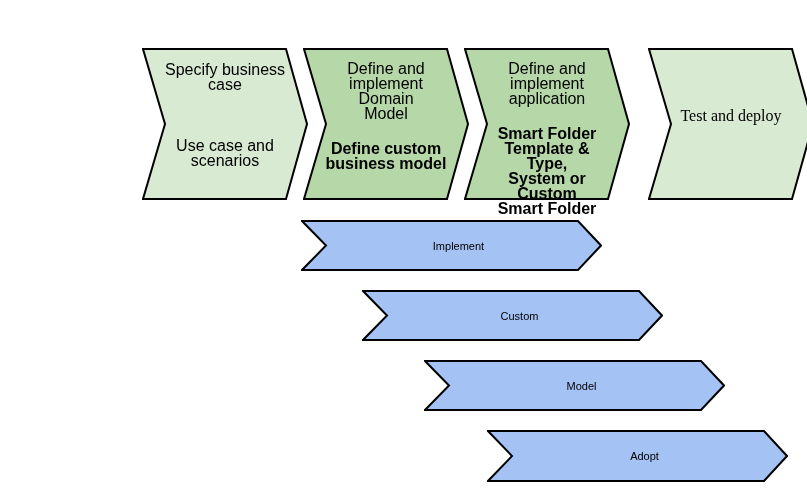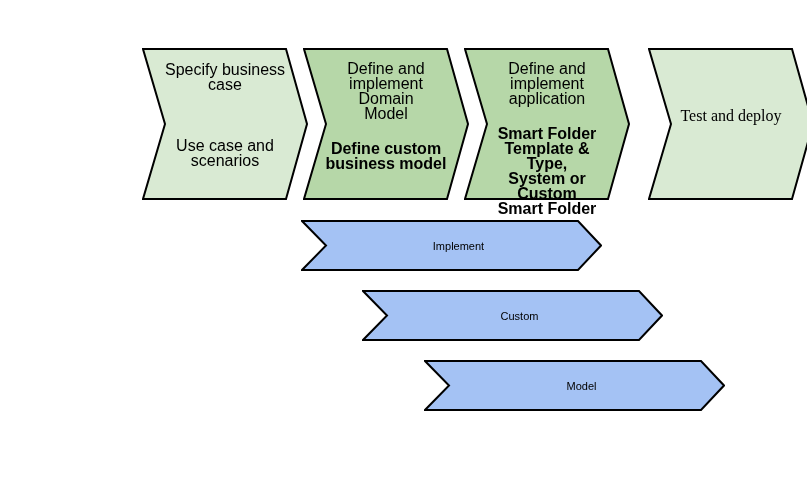--- a/index.html
+++ b/index.html
@@ -134,14 +134,22 @@
 
   <div class="shape" style="left:424px; top:360px;">
     <svg width="301" height="51" viewBox="0 0 301 51">
       <polygon class="poly" points="1,1 277,1 300,25.5 277,50 1,50 25,25.5" fill="#a4c2f4"></polygon>
     </svg>
     <div class="phase-text">
       <div class="phase-label">Model</div>
     </div>
   </div>
 
+  <div class="shape" style="left:487px; top:430px;">
+    <svg width="301" height="52" viewBox="0 0 301 52">
+      <polygon class="poly" points="1,1 277,1 300,26 277,51 1,51 25,26" fill="#a4c2f4"></polygon>
+    </svg>
+    <div class="phase-text">
+      <div class="phase-label">Adopt</div>
+    </div>
+  </div>
 
 </div>
 
 </body></html>

